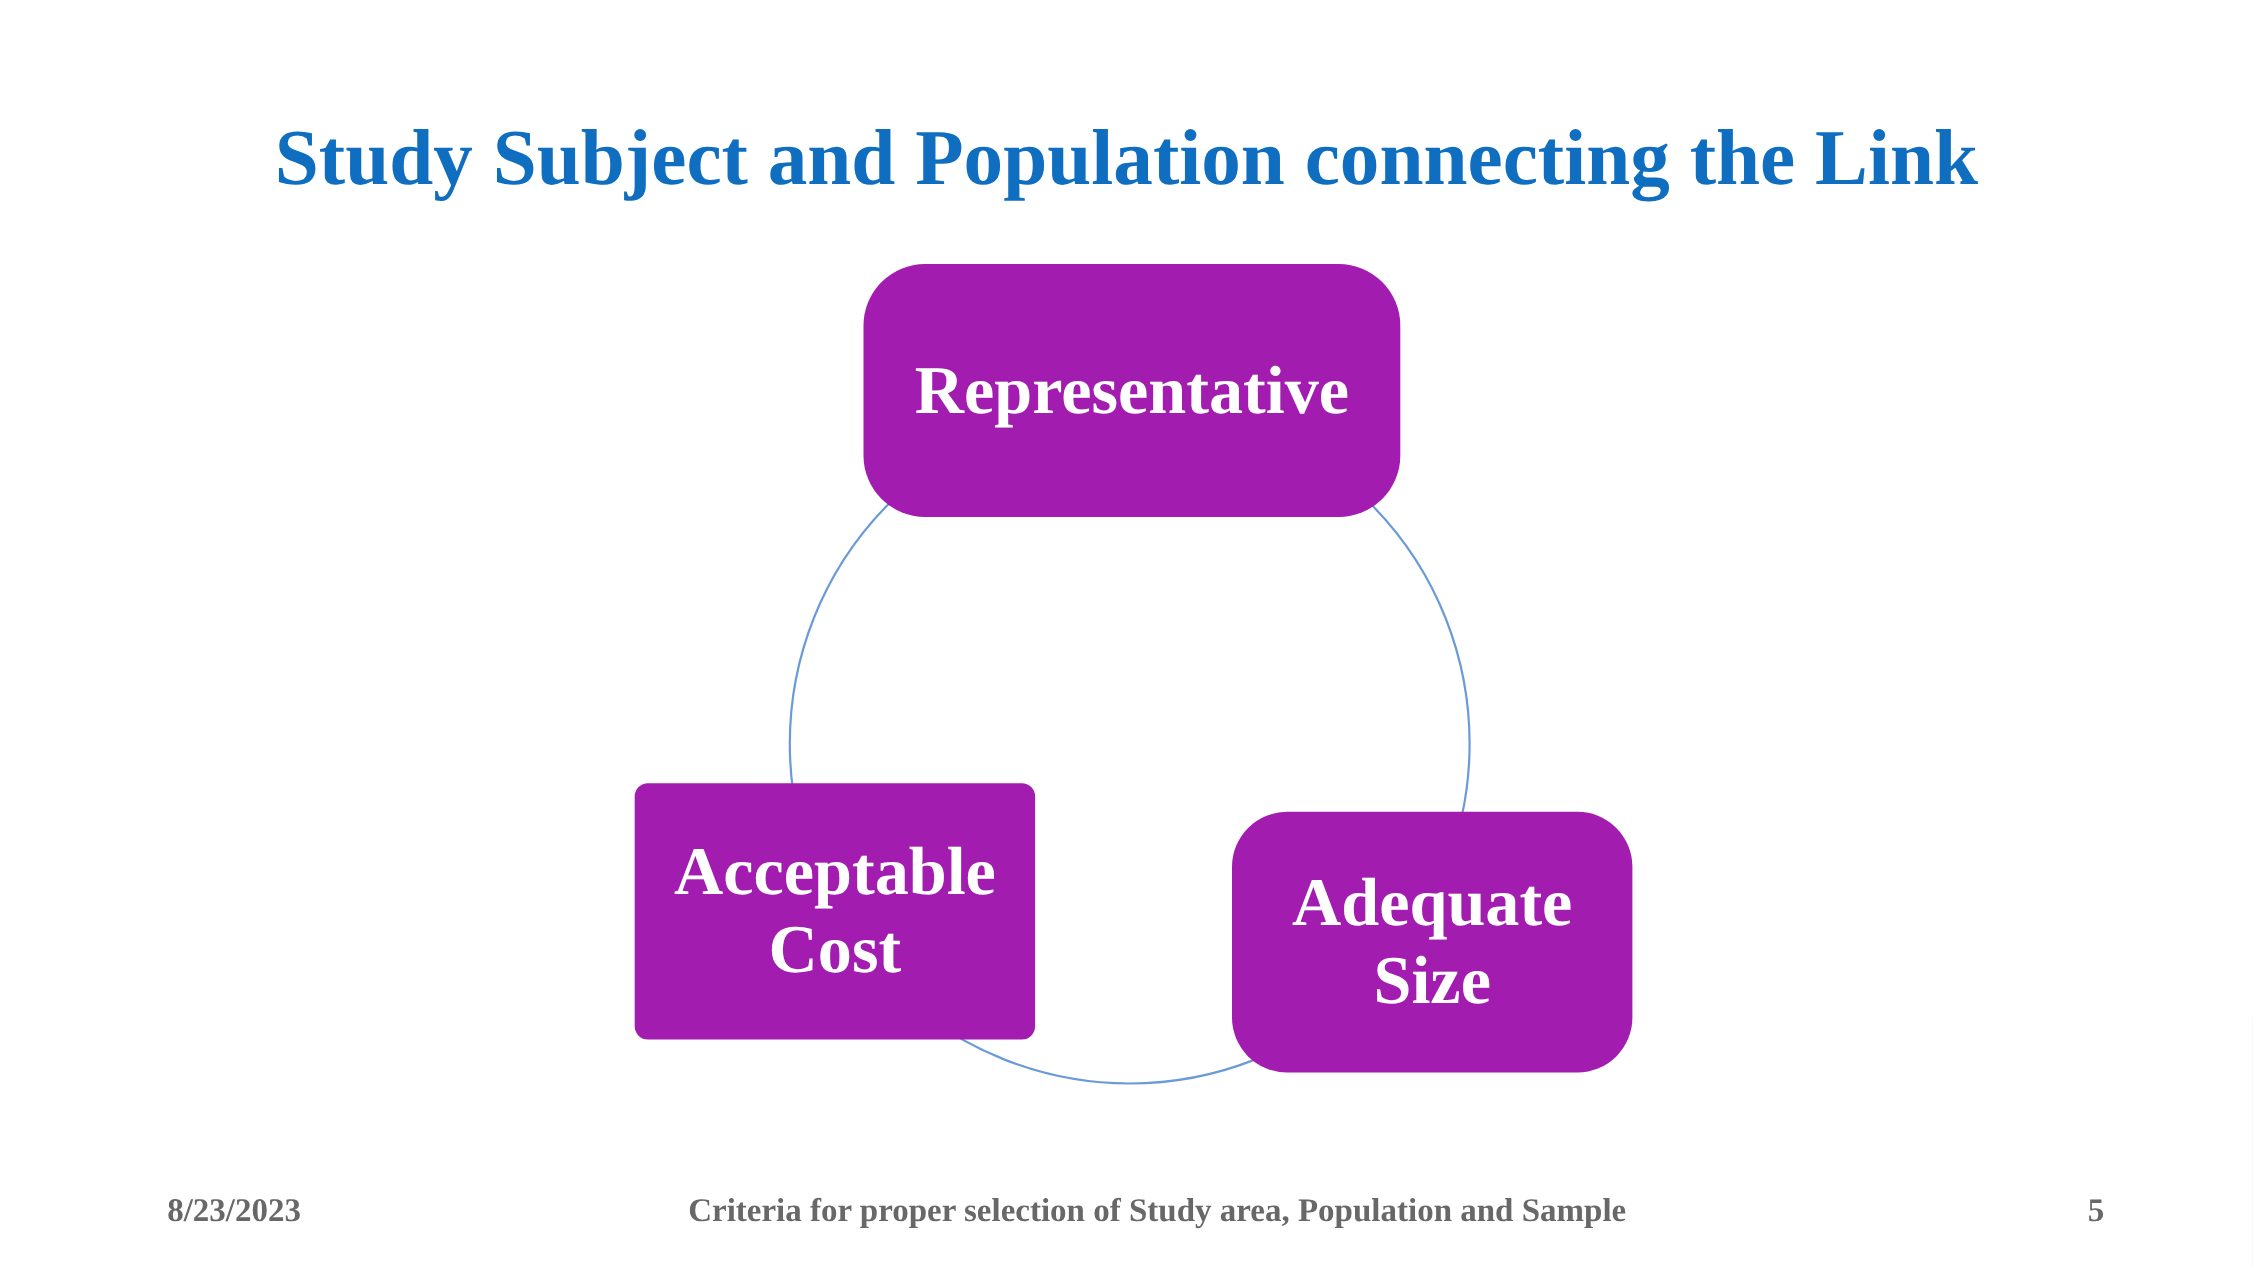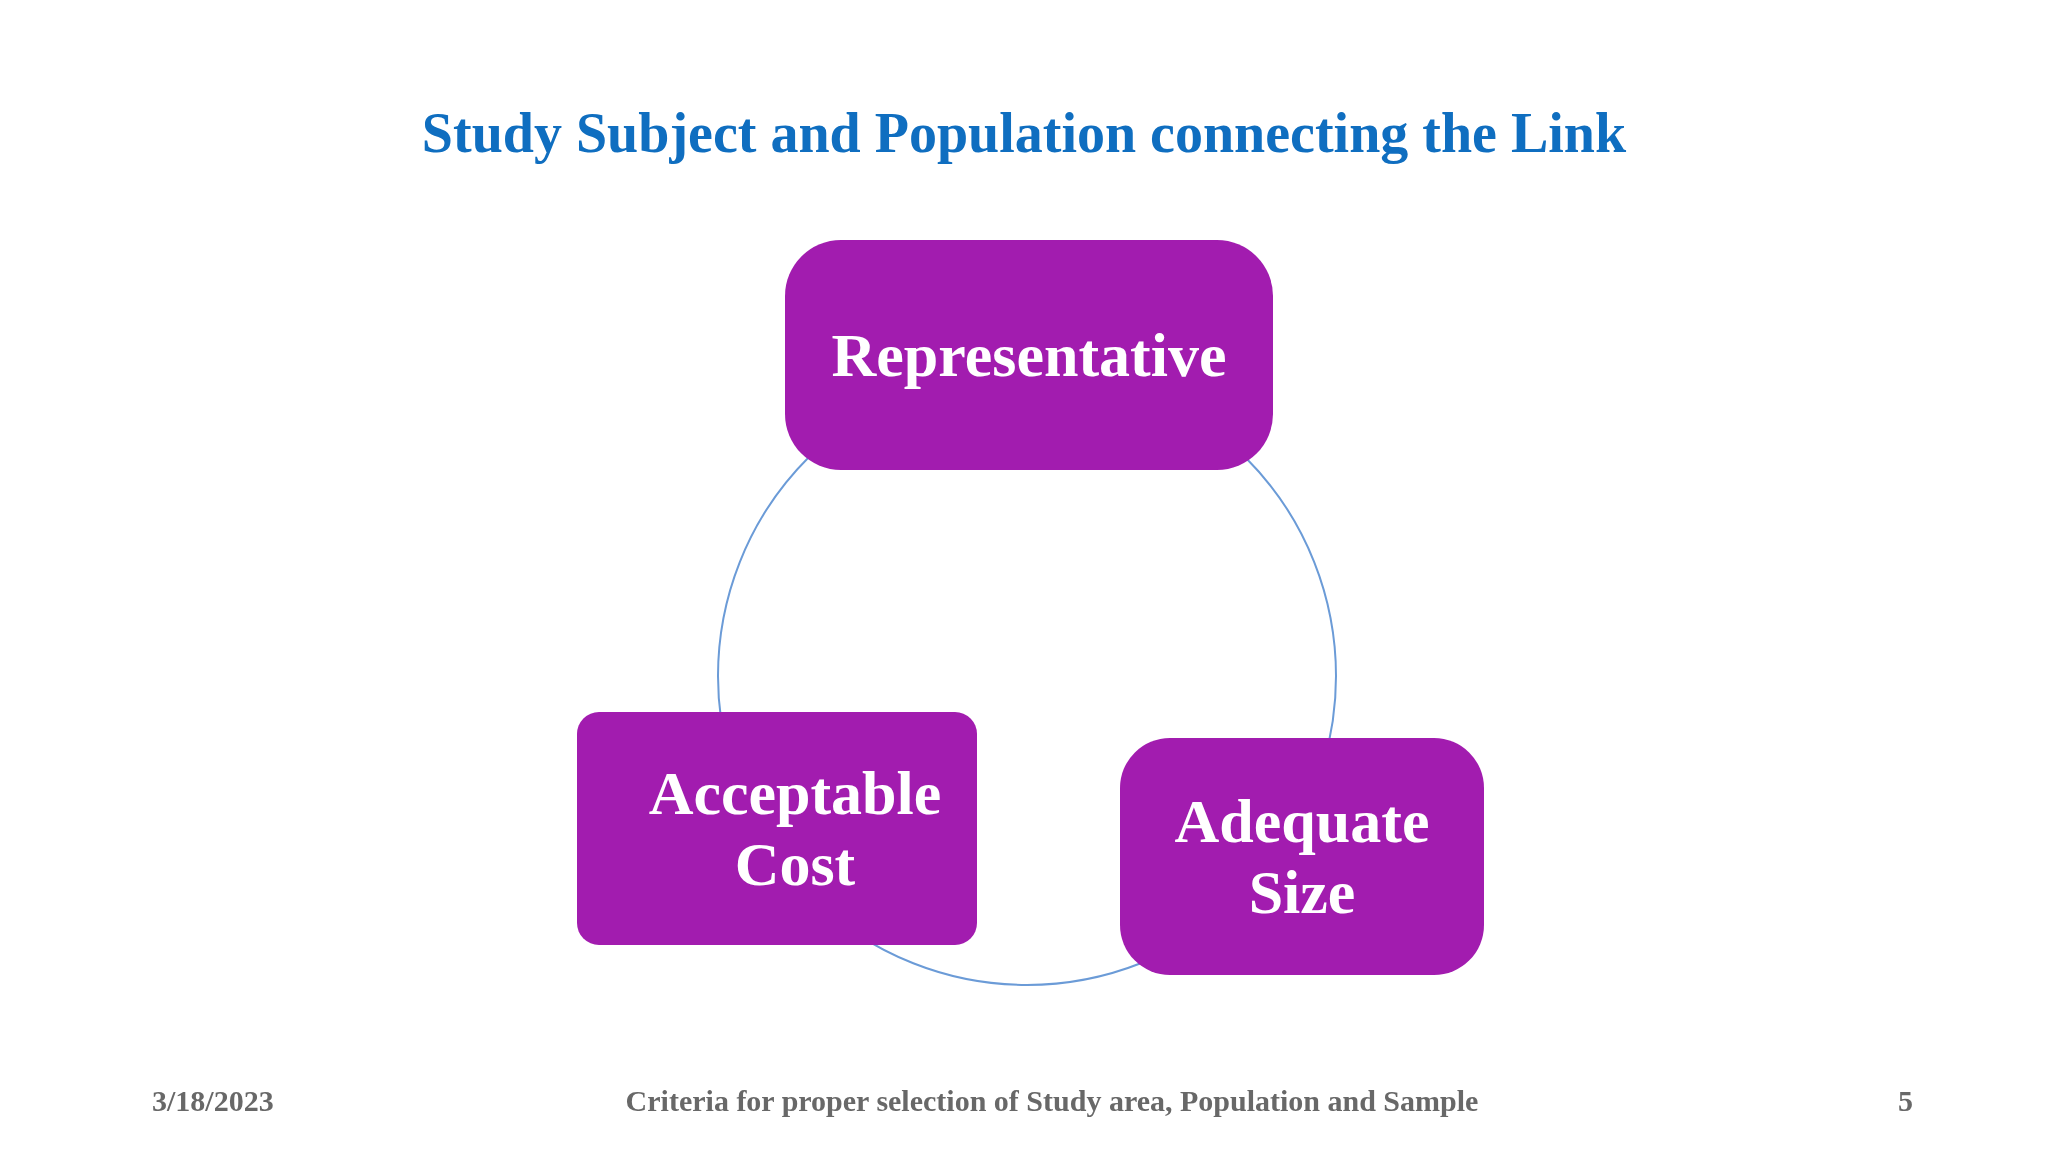--- a/index.html
+++ b/index.html
@@ -17,21 +17,21 @@
   }
   .title {
     position: absolute;
     left: 0;
     right: 0;
     top: 40px;
     height: 110px;
     display: flex;
     align-items: center;
     justify-content: center;
-    font-size: 56px;
+    font-size: 72px;
     font-weight: bold;
     color: #0f6ec0;
     z-index: 3;
     white-space: nowrap;
   }
   .diagram {
     position: absolute;
     inset: 0;
     z-index: 1;
   }
@@ -65,22 +65,21 @@
     top: 240px;
     width: 488px;
     height: 230px;
     border-radius: 56px;
   }
   .node-bl {
     left: 577px;
     top: 712px;
     width: 364px;
     height: 233px;
-    border-radius: 22px;
-    padding-left: 36px;
+    border-radius: 12px;
   }
   .node-br {
     left: 1120px;
     top: 738px;
     width: 364px;
     height: 237px;
     border-radius: 50px;
   }
   .node .node-label {
     display: inline-block;
@@ -132,19 +131,19 @@
     <div class="node node-bl">
       <span class="node-label">Acceptable Cost</span>
     </div>
 
     <div class="node node-br">
       <span class="node-label">Adequate Size</span>
     </div>
 
   </div>
 
-  <span class="footer-date">3/18/2023</span>
+  <span class="footer-date">8/23/2023</span>
 
   <span class="footer-center">Criteria for proper selection of Study area, Population and Sample</span>
 
   <span class="footer-page">5</span>
 
 </div>
 
 </body></html>

